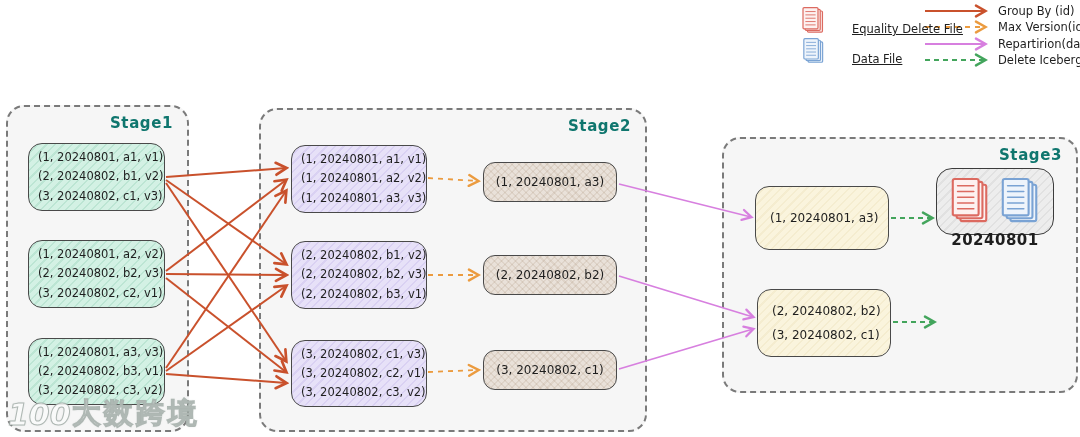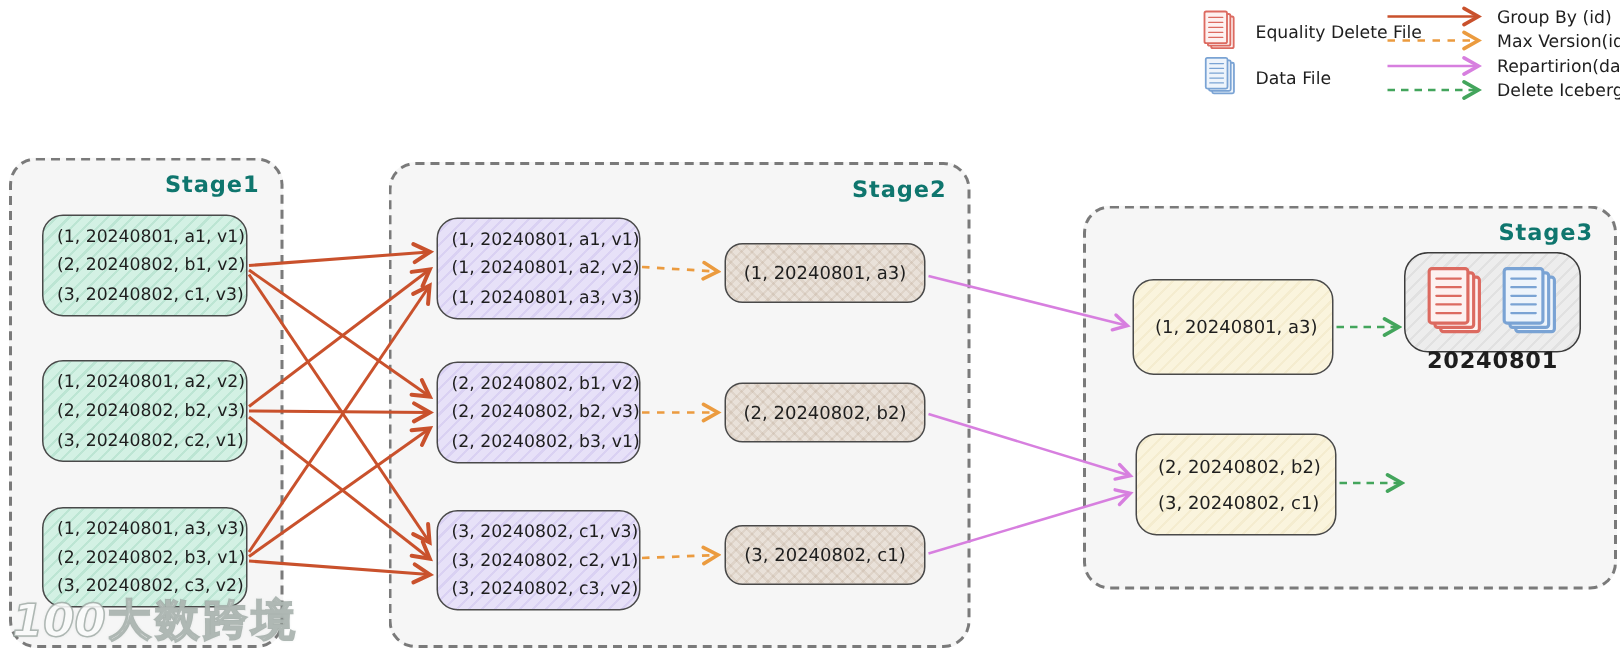--- a/index.html
+++ b/index.html
@@ -47,21 +47,21 @@
     border-width:1.7px;border-color:#3c3c3c;border-radius:16px;
     align-items:center;justify-content:flex-start;padding-top:7px;gap:1px;
   }
   .file-icons{display:flex;gap:6px;align-items:flex-start;}
   .file-date{font-size:15px;font-weight:bold;letter-spacing:.5px;}
   .file-icon{display:block;}
   .icon-red{color:#dc6a60;--page:#fdf1f0;}
   .icon-blue{color:#7aa3d4;--page:#eef4fb;}
   .arrows{position:absolute;left:0;top:0;z-index:1;pointer-events:none;}
   .legend-file{
-    position:absolute;display:flex;align-items:center;gap:11px;font-size:11.5px;z-index:2;
+    position:absolute;display:flex;align-items:flex-end;gap:26px;font-size:11.5px;z-index:2;text-decoration:underline;
   }
   .legend-label{
     position:absolute;font-size:11.5px;white-space:nowrap;z-index:2;
   }
   .watermark{
     position:absolute;left:8px;top:394px;z-index:3;display:flex;align-items:center;gap:1px;
     font-weight:bold;color:rgba(255,255,255,.85);
     -webkit-text-stroke:1px rgba(150,162,156,.75);
     text-shadow:0 0 2px rgba(120,135,128,.25);
     letter-spacing:3px;

